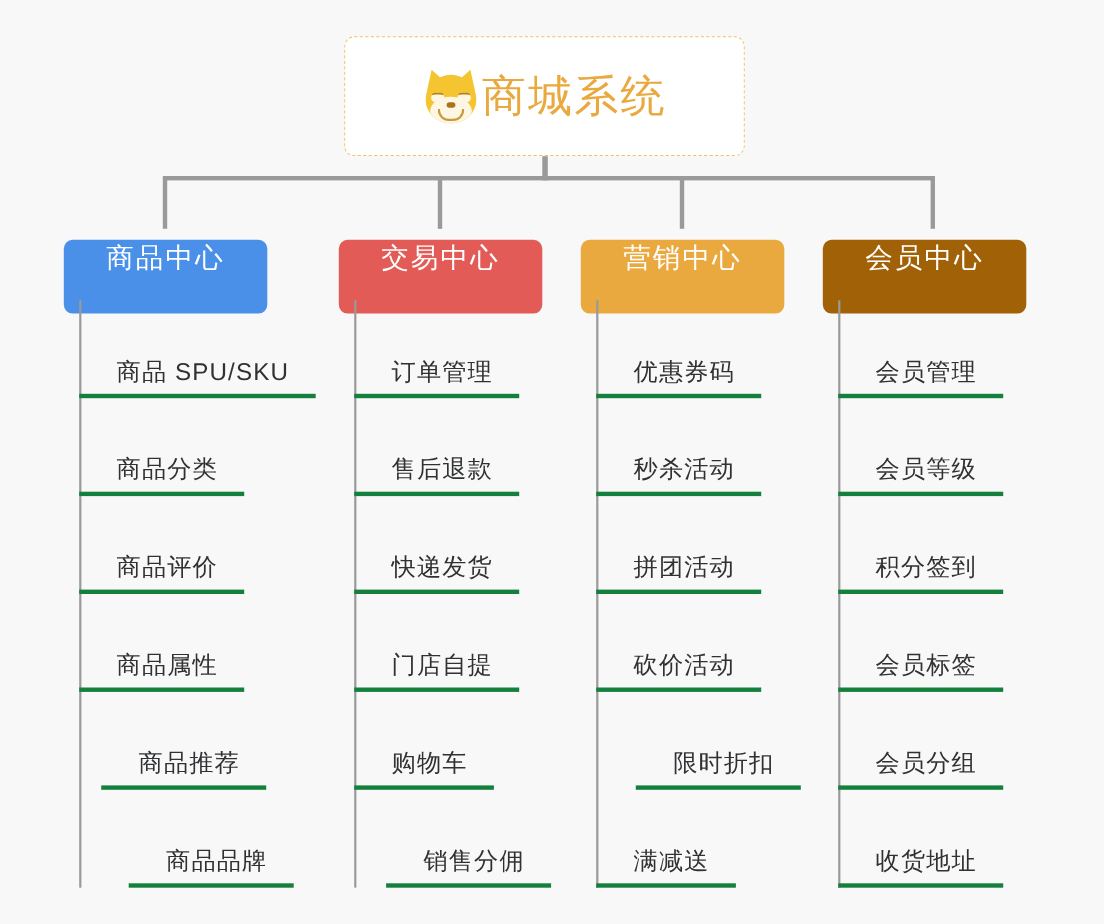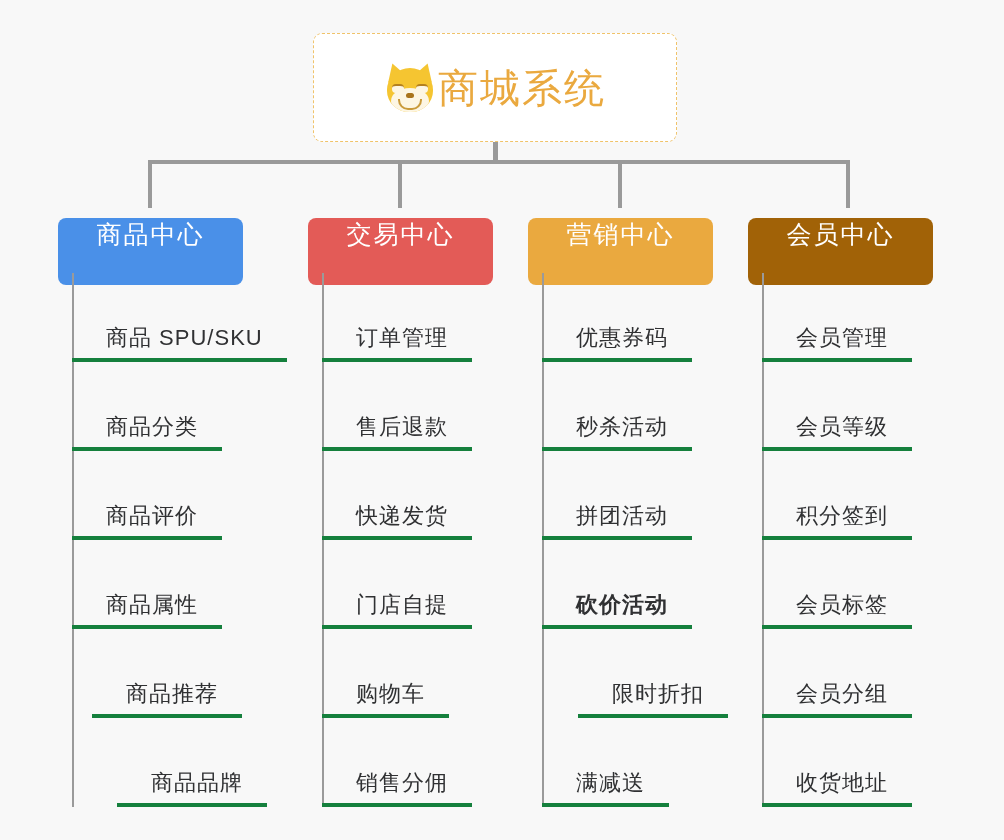--- a/index.html
+++ b/index.html
@@ -249,36 +249,36 @@
       </div>
       <div class="leaf" style="top: 178px; width: 150px; align-items: flex-end;">
         <span class="leaf-label">快递发货</span>
       </div>
       <div class="leaf" style="top: 267px; width: 150px;">
         <span class="leaf-label">门店自提</span>
       </div>
       <div class="leaf" style="top: 356px; width: 127px;">
         <span class="leaf-label">购物车</span>
       </div>
-      <div class="leaf" style="top: 445px; width: 150px;">
+      <div class="leaf" style="top: 445px; width: 150px; margin-left: 29px;">
         <span class="leaf-label">销售分佣</span>
       </div>
     </div>
   <div class="leaf-col" style="left:542px;">
       <div class="trunk" style="height: 534px;"></div>
       <div class="leaf" style="top: 0px; width: 150px;">
         <span class="leaf-label">优惠券码</span>
       </div>
       <div class="leaf" style="top: 89px; width: 150px;">
         <span class="leaf-label">秒杀活动</span>
       </div>
       <div class="leaf" style="top: 178px; width: 150px;">
         <span class="leaf-label">拼团活动</span>
       </div>
-      <div class="leaf" style="top: 267px; width: 150px; font-weight: bold;">
+      <div class="leaf" style="top: 267px; width: 150px;">
         <span class="leaf-label">砍价活动</span>
       </div>
       <div class="leaf" style="top: 356px; width: 150px; margin-left: 36px;">
         <span class="leaf-label">限时折扣</span>
       </div>
       <div class="leaf" style="top: 445px; width: 127px;">
         <span class="leaf-label">满减送</span>
       </div>
     </div>
   <div class="leaf-col" style="left:762px;">

